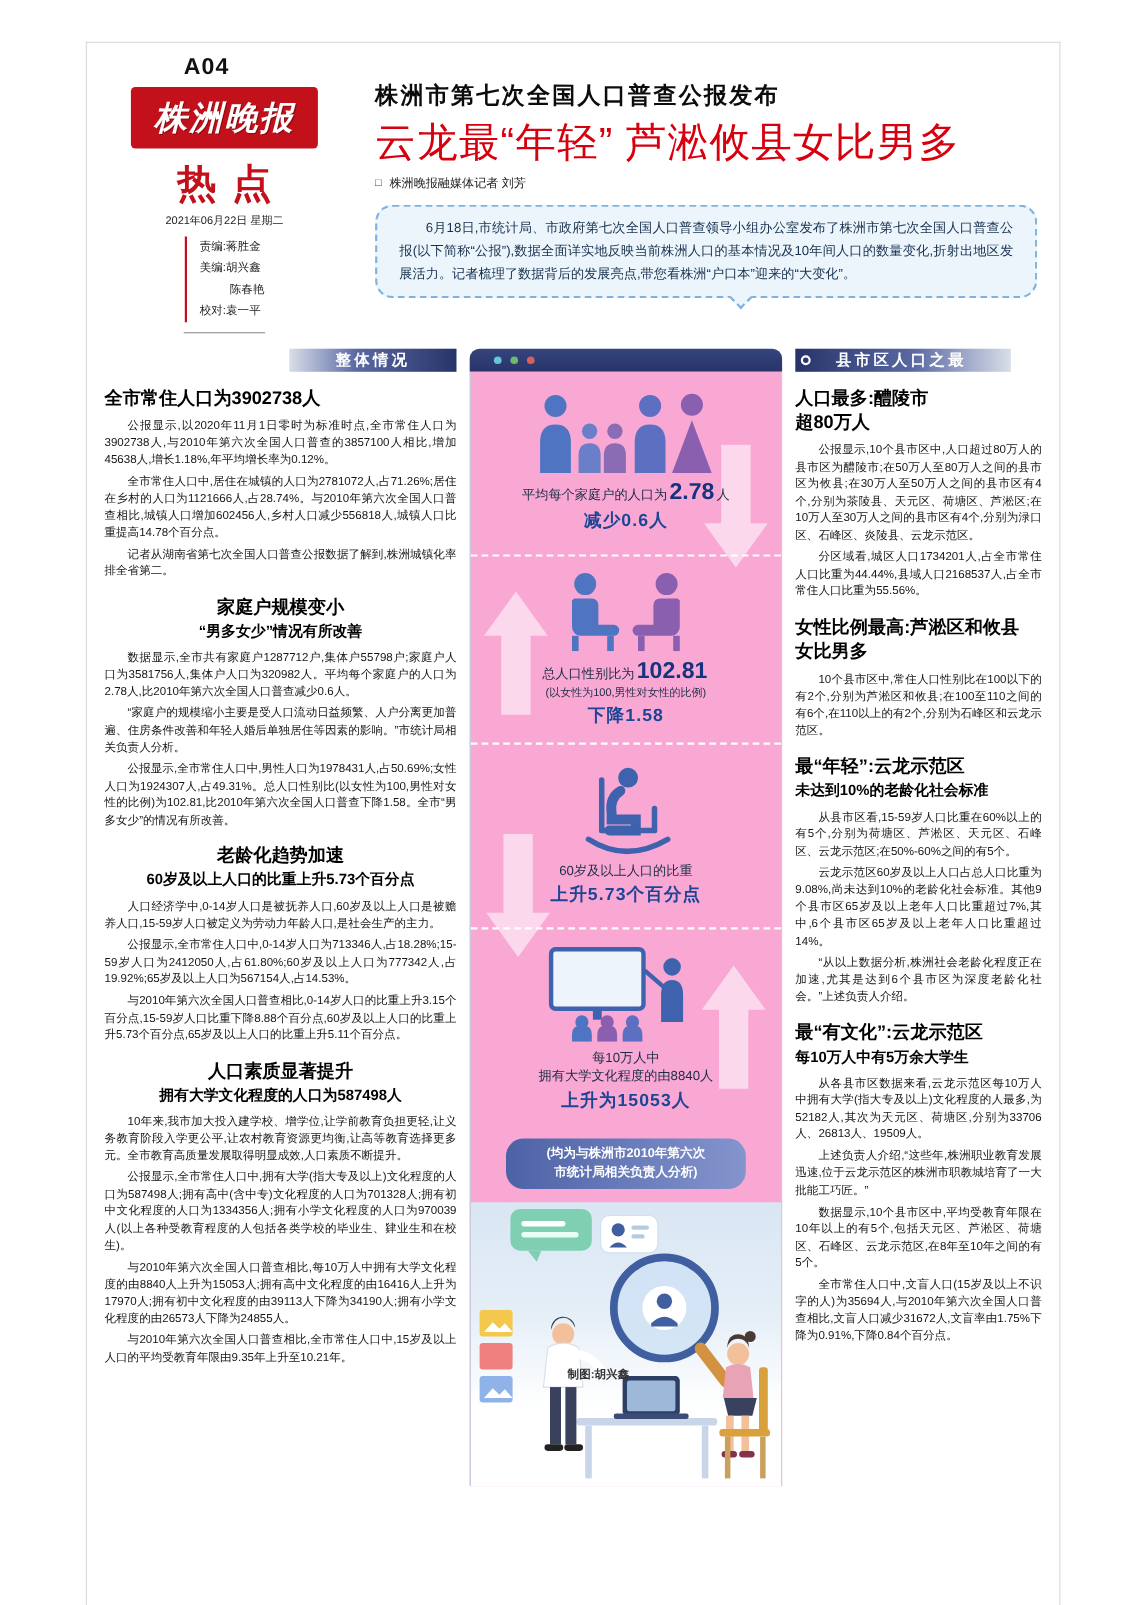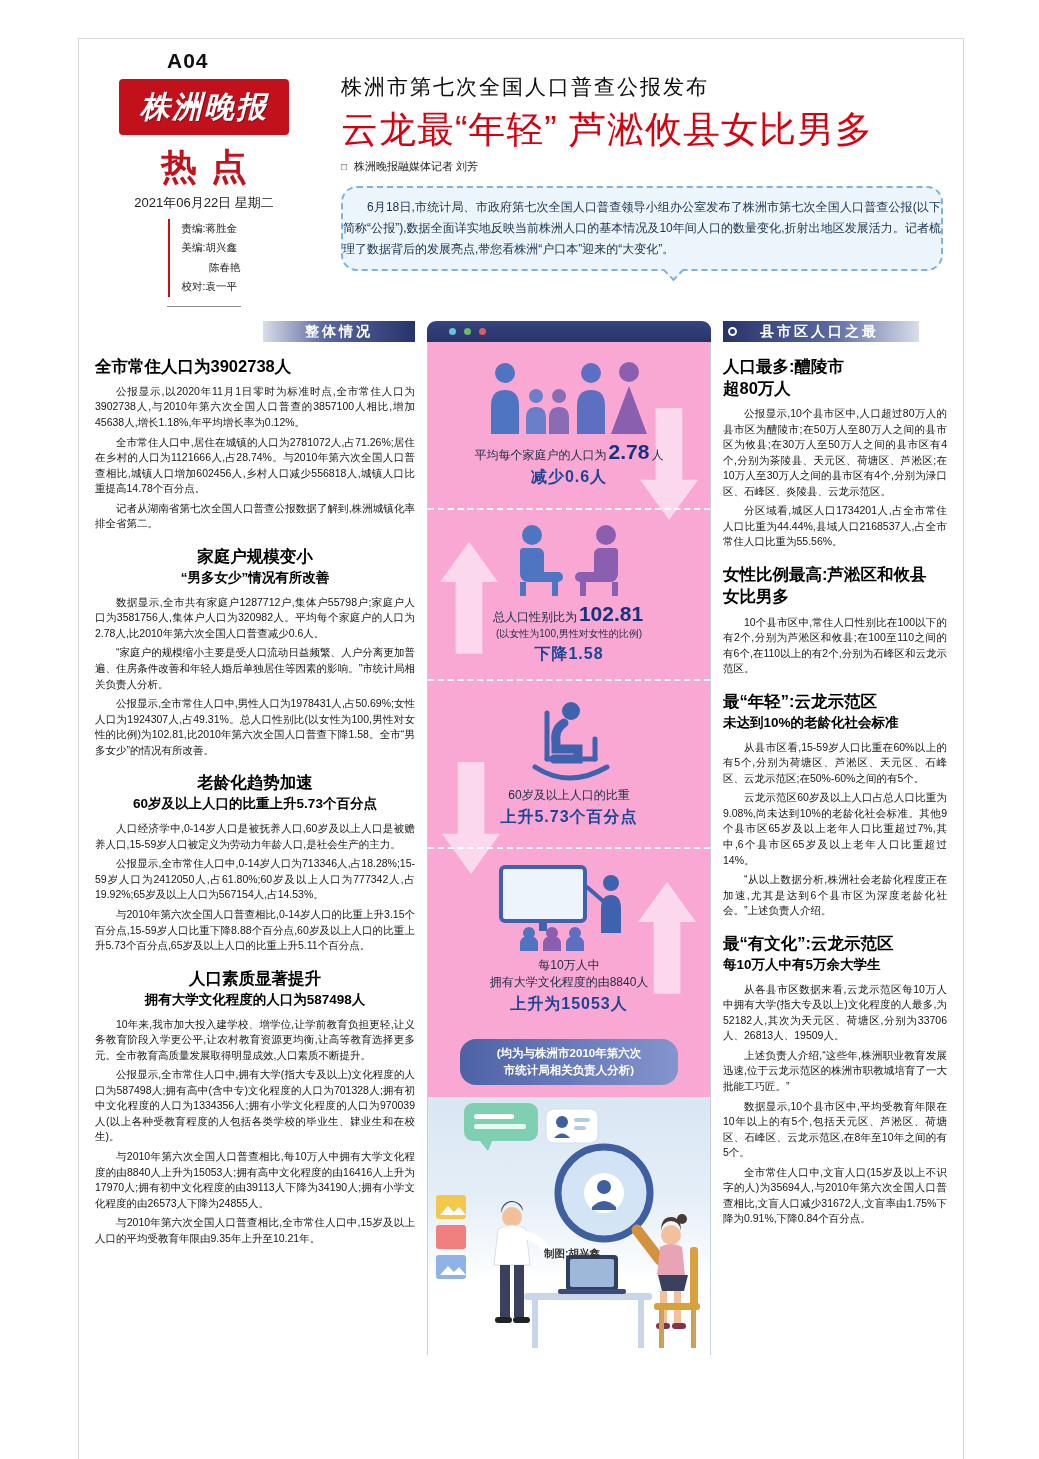--- a/index.html
+++ b/index.html
@@ -20,33 +20,33 @@
   .hdr-left { width: 218px; flex: none; display: flex; flex-direction: column; align-items: center; }
   .page-num { align-self: flex-start; margin-left: 72px; font-size: 21px; font-weight: 700; color: #111; letter-spacing: 1px; }
   .masthead {
     margin-top: 6px; width: 170px; height: 56px; background: #c3111c; border-radius: 4px;
     display: flex; align-items: center; justify-content: center;
     color: #fff; font-family: "Liberation Serif", "DejaVu Serif", serif;
     font-style: italic; font-weight: 700; font-size: 30px; letter-spacing: 2px;
     text-shadow: 1px 1px 0 #8a0a12;
   }
   .section-tag { color: #c3111c; font-size: 36px; font-weight: 800; letter-spacing: 14px; padding-left: 14px; margin: 8px 0 2px; }
-  .date-label { font-size: 13px; color: #222; }
+  .date-label { font-size: 10px; color: #222; }
   .credits { margin-top: 7px; font-size: 10.5px; color: #222; line-height: 1.85; border-left: 2px solid #c3111c; padding-left: 12px; }
   .credits .indent { padding-left: 2.6em; }
   .hdr-rule { width: 74px; border-top: 1px solid #8d8d8d; margin-top: 9px; }
 
   .hdr-right { flex: 1; min-width: 0; padding: 24px 4px 0 28px; }
-  .kicker { font-size: 21px; font-weight: 400; color: #0c0c0c; letter-spacing: 2px; }
+  .kicker { font-size: 21px; font-weight: 700; color: #0c0c0c; letter-spacing: 2px; }
   .main-head { margin: 8px 0 2px; font-size: 37px; font-weight: 400; color: #d6000f; letter-spacing: 1px; line-height: 1.15; }
   .byline { display: flex; align-items: center; gap: 7px; margin: 7px 0 12px; font-size: 11px; color: #222; }
   .byline-sq { font-size: 10px; color: #444; }
   .intro {
     position: relative; border: 2px dashed #7fb2dd; background: #edf5fc; border-radius: 16px;
-    padding: 9px 0; font-size: 12px; color: #16304d; line-height: 1.75;
+    padding: 9px 20px; font-size: 12px; color: #16304d; line-height: 1.75;
   }
   .intro p { margin: 0; text-indent: 2em; text-align: justify; }
   .bubble-tail {
     position: absolute; left: 54%; bottom: -9px; width: 15px; height: 15px; background: #edf5fc;
     border-right: 2px dashed #7fb2dd; border-bottom: 2px dashed #7fb2dd; transform: rotate(45deg);
   }
 
   
   .cols { display: flex; gap: 12px; margin-top: 14px; }
   .col-left  { width: 320px; flex: none; }
@@ -94,21 +94,21 @@
   .delta { font-size: 16px; font-weight: 800; color: #1d4596; margin-top: 3px; letter-spacing: 1px; }
 
   .footnote {
     position: relative; z-index: 2; width: 218px; margin: 10px auto 12px; padding: 6px 10px;
     border-radius: 16px; background: linear-gradient(90deg, #4d62a6, #8494cd);
     color: #fff; font-size: 11.5px; text-align: center; line-height: 1.5; font-weight: 600;
   }
   .illus { position: relative; height: 258px;
     background: linear-gradient(180deg, #d9e6f3 0%, #e4eef7 38%, #ffffff 72%); }
   .illus svg { display: block; }
-  .illus-credit { position: absolute; left: 116px; top: 150px; font-size: 10.5px; color: #333; font-weight: 600; }
+  .illus-credit { position: absolute; left: 88px; top: 150px; font-size: 10.5px; color: #333; font-weight: 600; }
 
   .ico { display: block; }
 </style>
 </head>
 <body>
 
 <div class="page">
   <div class="sheet">
 
     <div class="hdr">

